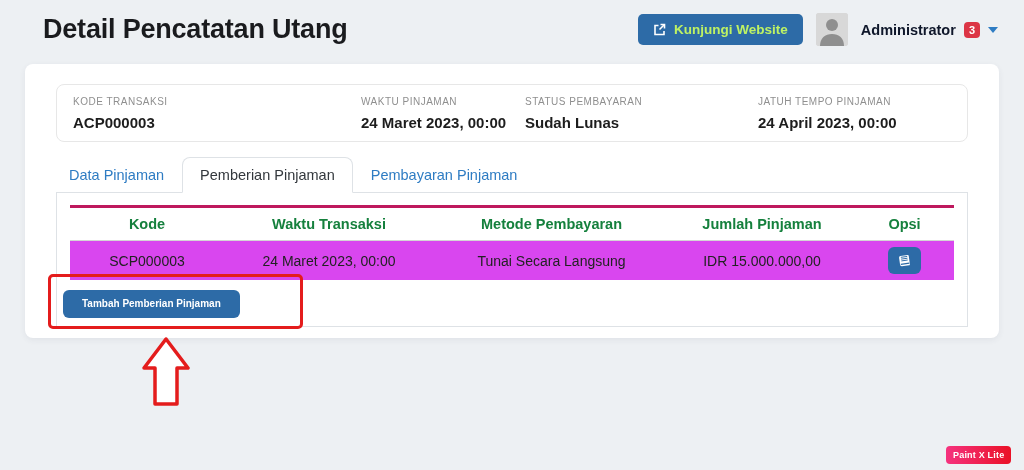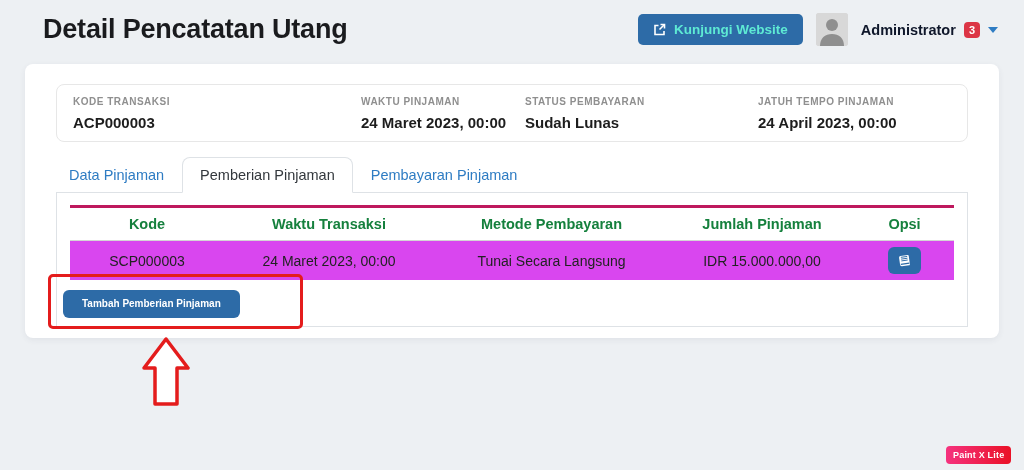--- a/index.html
+++ b/index.html
@@ -9,21 +9,21 @@
     background:#edf0f3;
   }
   .page { position:relative; width:1024px; height:470px; overflow:hidden; }
 
   
   .topbar { display:flex; justify-content:space-between; align-items:center; padding:13px 26px 0 27px;margin-left:16px; }
   .page-title { font-size:27px; font-weight:700; color:#1a1b1e; letter-spacing:-0.2px; }
   .topbar-right { display:flex; align-items:center; gap:13px; }
   .visit-btn {
     display:inline-flex; align-items:center; gap:8px;
-    background:#2d6ba7; color:#5eead4; border:none; border-radius:5px;
+    background:#2d6ba7; color:#bef264; border:none; border-radius:5px;
     padding:8px 15px; font-size:13.5px; font-weight:700; cursor:pointer;
     font-family:"Liberation Sans", sans-serif;
   }
   .avatar { width:32px; height:33px; background:#d8d8d8; border-radius:3px; overflow:hidden; display:block; }
   .user-toggle { display:flex; align-items:center; gap:8px; cursor:pointer; }
   .user-name { color:#0f172a; font-size:14.5px; font-weight:700; }
   .notif-badge { background:#dc3545; color:#fff; font-size:11px; font-weight:700; border-radius:4px; padding:2px 5px; line-height:12px; }
   .caret-down { width:0; height:0; border-left:5px solid transparent; border-right:5px solid transparent; border-top:6px solid #2e7cc3; }
 
   
@@ -31,21 +31,21 @@
     position:absolute; left:25px; top:64px; width:974px; height:274px;
     background:#fff; border-radius:8px; box-shadow:0 2px 6px rgba(50,60,80,.07);
     padding:20px 31px 0 31px;
   }
 
   .info-box {
     border:1px solid #e7e7e7; border-radius:8px;
     padding:11px 16px 13px 16px; height:58px;
     display:grid; grid-template-columns:288px 164px 233px 1fr;
   }
-  .info-label { font-size:10px; color:#8f8f8f; letter-spacing:.5px; margin-bottom:7px; font-weight:700; }
+  .info-label { font-size:10px; color:#8f8f8f; letter-spacing:.5px; margin-bottom:7px; font-weight:400; }
   .info-value { font-size:15px; color:#1d1d1d; font-weight:600; }
 
   
   .tabs { display:flex; margin-top:15px; position:relative; z-index:2; }
   .tab { padding:9px 17px 8px 12px; font-size:14.5px; color:#2e7cc3; cursor:pointer; border:1px solid transparent; }
   .tab.mid { padding:9px 17px 8px 17px; }
   .tab.active {
     background:#fff; color:#33383d;
     border:1px solid #dee2e6; border-bottom:1px solid #fff;
     border-radius:8px 8px 0 0; margin-bottom:-1px;

